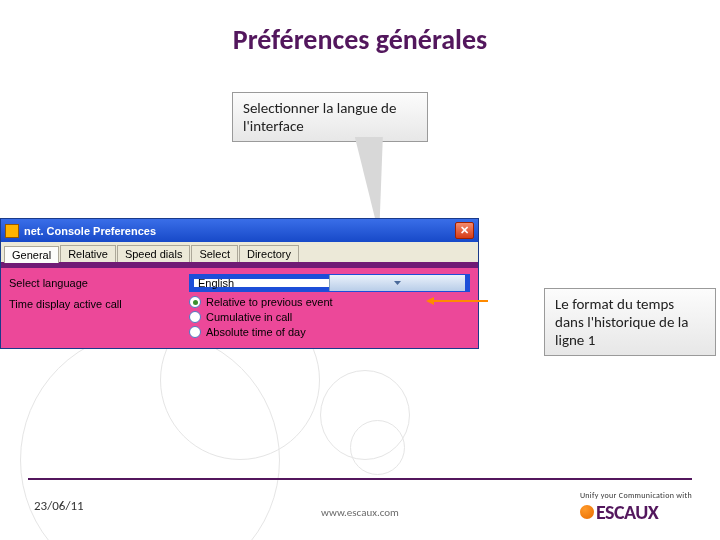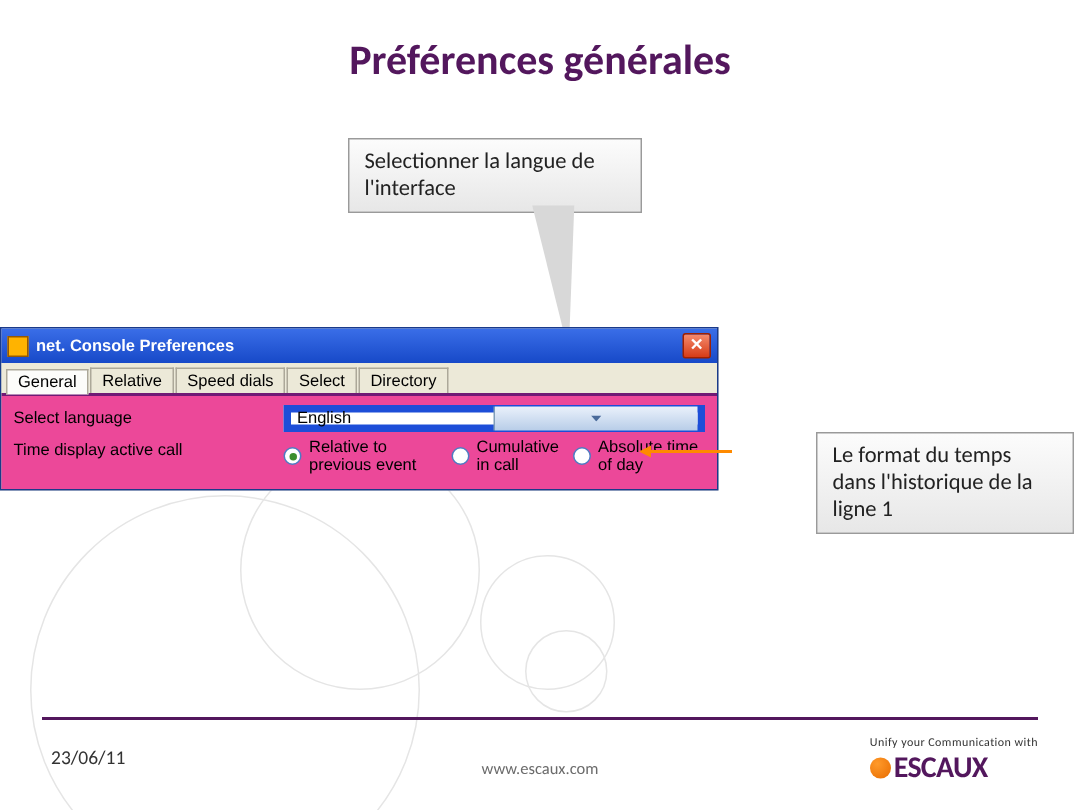--- a/index.html
+++ b/index.html
@@ -56,21 +56,21 @@
   }
   .titlebar-spacer { flex: 1; }
   .close-btn {
     width: 19px; height: 17px; background: linear-gradient(#f58a6d,#d63c17);
     border: 1px solid #a02000; border-radius: 2px;
     color: #fff; display: flex; align-items: center; justify-content: center;
     font-weight: bold; font-size: 11px; line-height: 1;
   }
   .tabbar {
     display: flex; background: #ece9d8; padding: 3px 3px 0 3px;
-    border-bottom: 2px solid #701a75;
+    border-bottom: 6px solid #701a75;
   }
   .tab {
     border: 1px solid #aca899; border-bottom: none;
     padding: 2px 7px; margin-right: 1px; background: #ece9d8;
     font-size: 11px;
   }
   .tab.active { background: #fcfcfa; position: relative; top: 1px; }
   .pane {
     background: #ec4899; padding: 6px 8px 10px 8px;
     display: grid; grid-template-columns: 180px 1fr; row-gap: 4px; align-items: center;
@@ -80,21 +80,21 @@
   .dropdown {
     display: flex; border: 5px solid #1d4ed8; background: #fff; height: 18px;
     align-items: center;
   }
   .dropdown span { flex: 1; padding: 0 4px; font-size: 11px; }
   .dropbtn {
     width: 16px; height: 16px; background: linear-gradient(#eaf1fb,#b8cde8);
     border-left: 1px solid #7f9db9; display: flex; align-items: center; justify-content: center;
   }
   .dropbtn svg { display: block; }
-  .radio-group { display: flex; flex-direction: row; gap: 3px; }
+  .radio-group { display: flex; flex-direction: column; gap: 3px; }
   .radio-row { display: flex; align-items: center; gap: 5px; font-size: 11px; }
   .radio {
     width: 12px; height: 12px; border: 1px solid #4f7bc3; border-radius: 50%;
     background: #fff; display: inline-flex; align-items: center; justify-content: center;
     flex: none;
   }
   .radio.checked::after {
     content: ""; width: 5px; height: 5px; border-radius: 50%; background: #3b8f2e;
   }
   .arrow-annot {

